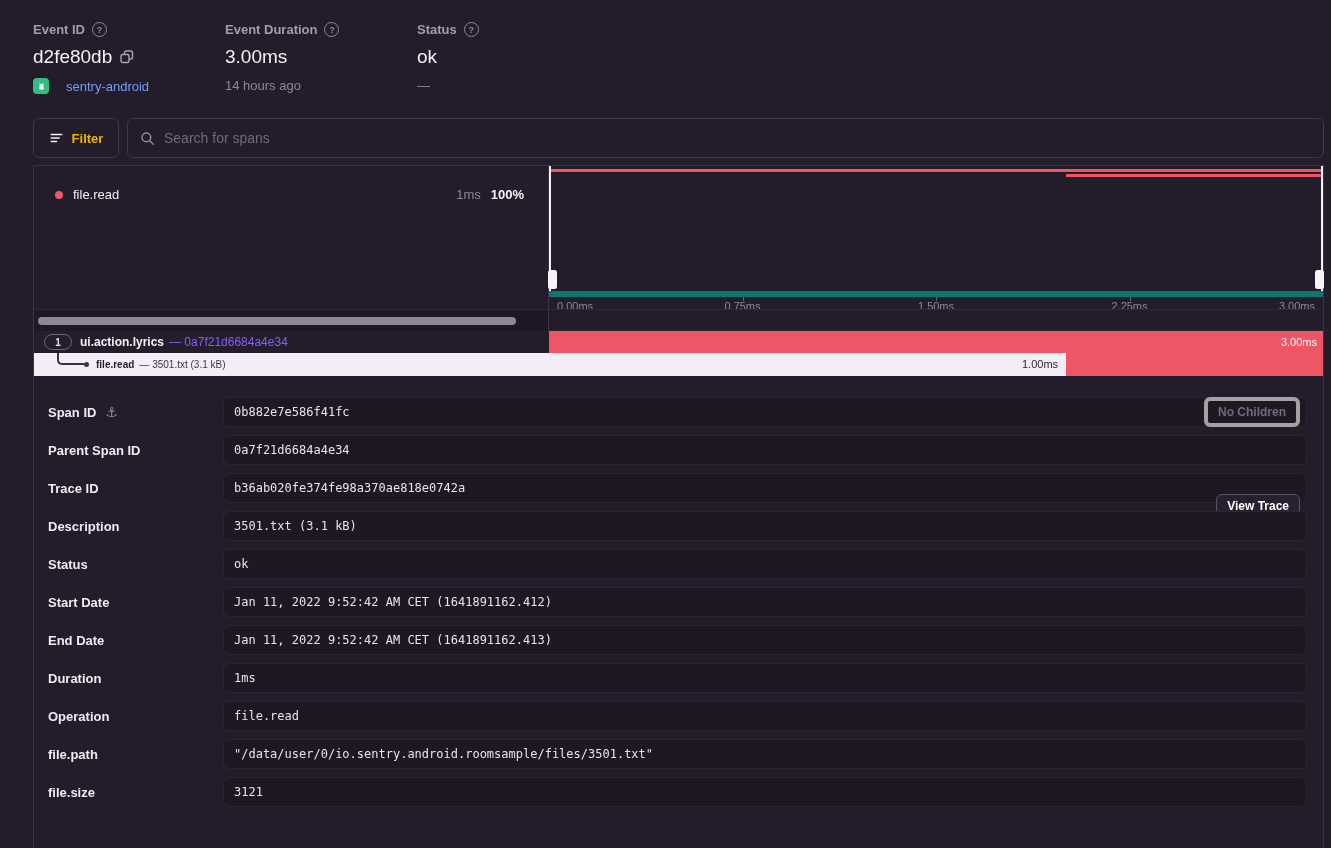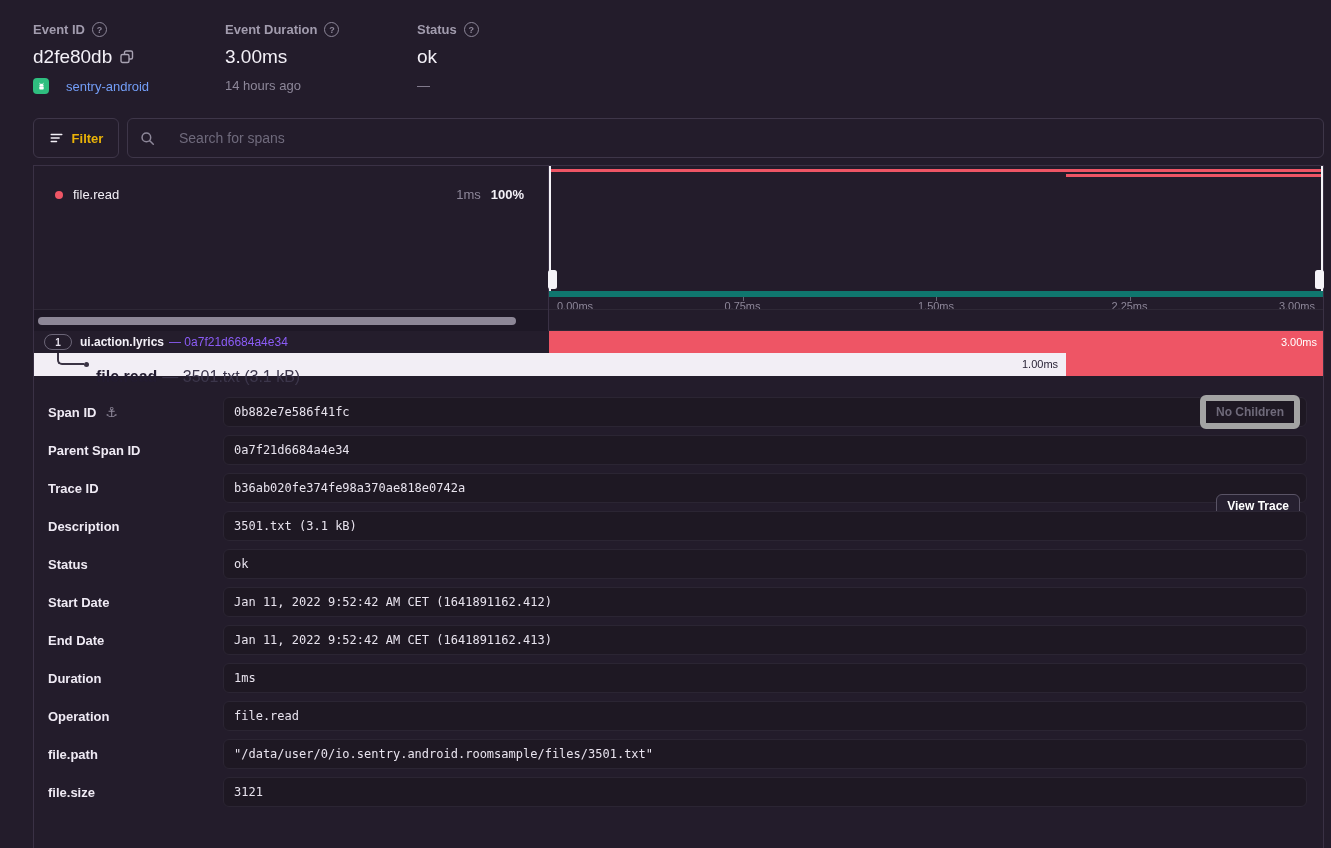--- a/index.html
+++ b/index.html
@@ -22,21 +22,21 @@
   .copy-icon svg { display:block; }
   .project-icon { width:16px; height:16px; border-radius:4px; background:#2fbe7f;
     display:inline-flex; align-items:center; justify-content:center; }
   .project-link { color:#739ef8; font-size:13px; text-decoration:none; }
   
   .toolbar { position:absolute; left:33px; top:118px; width:1291px; height:40px; display:flex; gap:8px; }
   .filter-btn { width:86px; height:40px; border:1px solid #3e3649; border-radius:6px;
     display:flex; align-items:center; justify-content:center; gap:8px;
     font-size:13px; font-weight:bold; color:#eab308; cursor:pointer; background:transparent; }
   .search-box { flex:1; height:40px; border:1px solid #3e3649; border-radius:6px;
-    display:flex; align-items:center; gap:24px; padding:0 12px; }
+    display:flex; align-items:center; gap:9px; padding:0 12px; }
   .search-box input { flex:1; background:transparent; border:none; outline:none;
     font-size:14px; color:#d5d0dc; font-family:"Liberation Sans", sans-serif; }
   .search-box input::placeholder { color:#6f6a7c; }
   
   .trace-view { position:absolute; left:33px; top:165px; width:1291px; bottom:0;
     border-left:1px solid #3a3145; border-right:1px solid #3a3145; border-top:1px solid #3a3145; }
   
   .minimap-section { position:absolute; top:0; left:0; right:0; height:165px; border-bottom:1px solid #2e2836; }
   .mm-left { position:absolute; left:0; top:0; width:515px; height:165px; border-right:1px solid #3a3145; }
   .legend { display:flex; align-items:center; padding:21px 24px 0 21px; }
@@ -70,41 +70,41 @@
   .span-row.r2 { top:187px; height:23px; background:#f2eef5; }
   .row-badge { position:absolute; left:10px; top:3px; width:28px; height:16px;
     border:1px solid #6b6577; border-radius:9px; font-size:10px; font-weight:bold;
     color:#e6e1ec; display:flex; align-items:center; justify-content:center; cursor:pointer; }
   .row1-text { position:absolute; left:46px; top:0; line-height:22px; font-size:12px; white-space:nowrap; }
   .row1-text .op { font-weight:bold; color:#f3f0f7; }
   .row1-text .det { color:#8b5cf6; margin-left:5px; }
   .tree-connector { position:absolute; left:23px; top:0; width:27px; height:12px;
     border-left:2px solid #3a3344; border-bottom:2px solid #3a3344; border-bottom-left-radius:5px; }
   .tree-dot { position:absolute; left:50px; top:9px; width:5px; height:5px; border-radius:50%; background:#3a3344; }
-  .row2-text { position:absolute; left:62px; top:12px; line-height:23px; font-size:16px; white-space:nowrap; }
+  .row2-text { position:absolute; left:62px; top:0; line-height:23px; font-size:10px; white-space:nowrap; }
   .row2-text .op { font-weight:bold; color:#231c30; }
   .row2-text .det { color:#3c364b; margin-left:5px; }
   .bar-area { position:absolute; left:515px; right:0; top:0; bottom:0; }
   .span-bar { position:absolute; top:0; bottom:0; background:#ee5565; }
   .bar-label-in { position:absolute; right:6px; top:0; line-height:22px; font-size:11px; color:#ffffff; }
   .bar-label-out { position:absolute; top:0; line-height:23px; font-size:11px; color:#2a2437; }
   
   .details { position:absolute; top:210px; left:0; right:0; bottom:0; padding-top:21px; }
   .detail-row { position:relative; height:30px; margin:0 16px 8px 14px; }
   .detail-label { position:absolute; left:0; top:0; height:30px; display:flex; align-items:center; gap:9px;
     font-size:13px; font-weight:bold; color:#efeaf4; }
   .anchor-icon { font-family:"DejaVu Sans", sans-serif; font-weight:normal; color:#8d8799;
     font-size:14px; cursor:pointer; }
   .detail-value { position:absolute; left:175px; right:0; top:0; height:30px;
     background:#1e1823; border:1px solid #2b2533; border-radius:6px;
     display:flex; align-items:center; padding:0 6px 0 10px;
     font-family:"DejaVu Sans Mono", monospace; font-size:12px; color:#e8e3ee;text-align:right; }
   .dv-action { margin-left:auto; font-family:"Liberation Sans", sans-serif;
     font-size:12px; font-weight:bold; border-radius:6px; padding:4px 10px; white-space:nowrap; }
-  .badge-disabled { color:#6f6a7a; border:6px solid #a3a3a3; }
+  .badge-disabled { color:#6f6a7a; border:4px solid #a3a3a3; }
   .value-button { color:#ffffff; border:1px solid #5a5466; background:#262030; cursor:pointer;margin-top:36px; }
   svg { display:block; }
 </style>
 </head>
 <body>
 
 <div class="screen">
 
   <div class="header">
     <div class="h-col">

